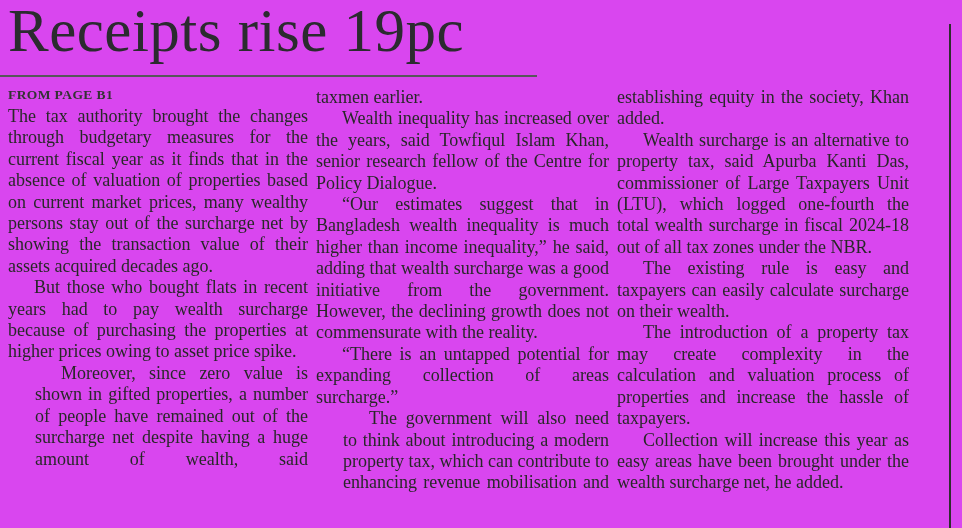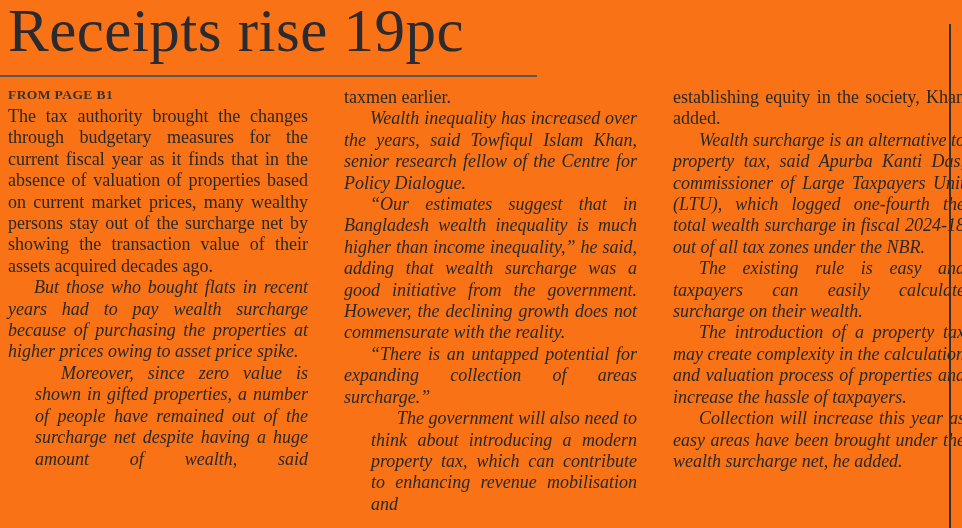--- a/index.html
+++ b/index.html
@@ -4,21 +4,21 @@
 <style>
   html, body {
     margin: 0;
     padding: 0;
     background: #fbfbfa;
   }
   .page {
     position: relative;
     width: 962px;
     height: 528px;
-    background: #f97316;
+    background: #d946ef;
     font-family: "Liberation Serif", serif;
     color: #282828;
     overflow: hidden;
   }
   .headline {
     position: absolute;
     top: -4px;
     left: 8px;
     margin: 0;
     font-size: 61px;
@@ -43,21 +43,21 @@
     width: 2px;
     height: 504px;
     background: #2f2f2f;
   }
   .columns {
     position: absolute;
     top: 87px;
     left: 8px;
     width: 925px;
     display: flex;
-    gap: 36px;
+    gap: 8px;
   }
   .col {
     flex: 0 0 auto;
   }
   .col-1 { width: 300px; }
   .col-2 { width: 293px; }
   .col-3 { width: 292px; }
   .kicker {
     font-size: 13.5px;
     font-weight: bold;
@@ -69,21 +69,20 @@
     margin: 0;
     font-size: 18px;
     line-height: 21.4px;
     text-align: justify;
     color: #282828;
     hyphens: auto;
     -webkit-hyphens: auto;
   }
   .col p.ind {
     text-indent: 26px;
-    font-style: italic;
   }
   .col p.runover {
     text-align-last: justify;
     margin-left: 27px;
   }
 </style>
 </head>
 <body>
 
 <div class="page">

